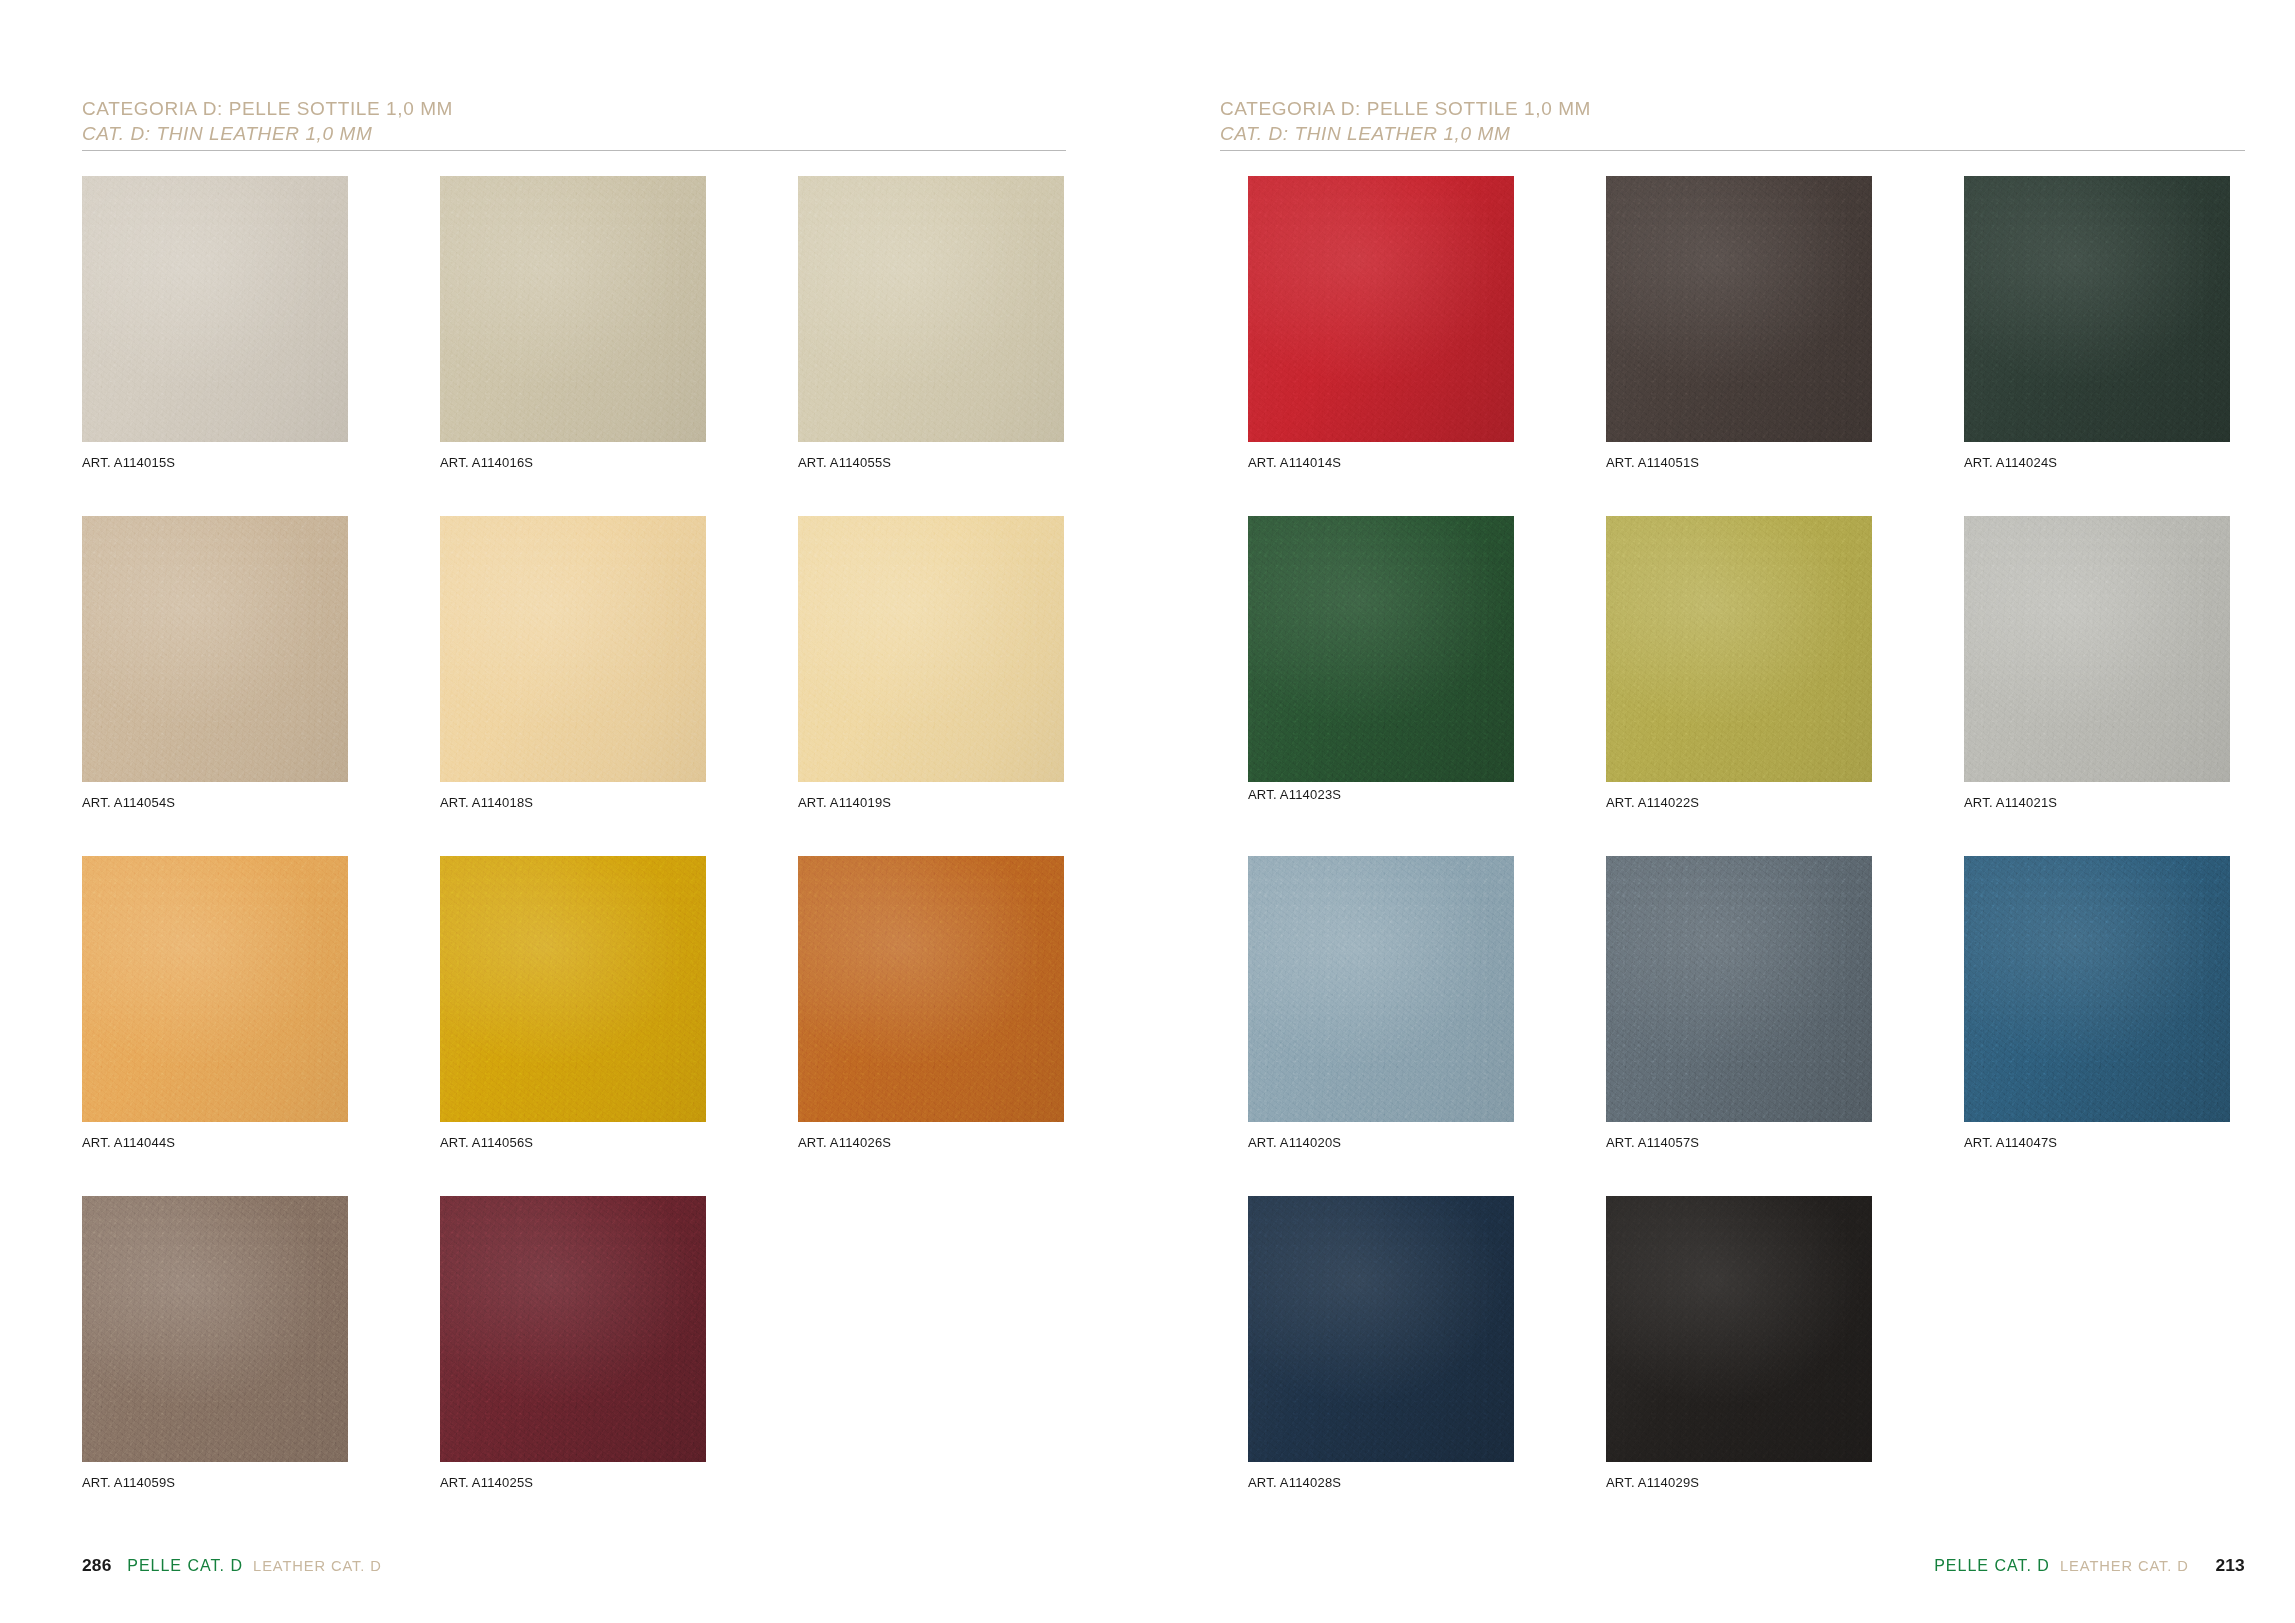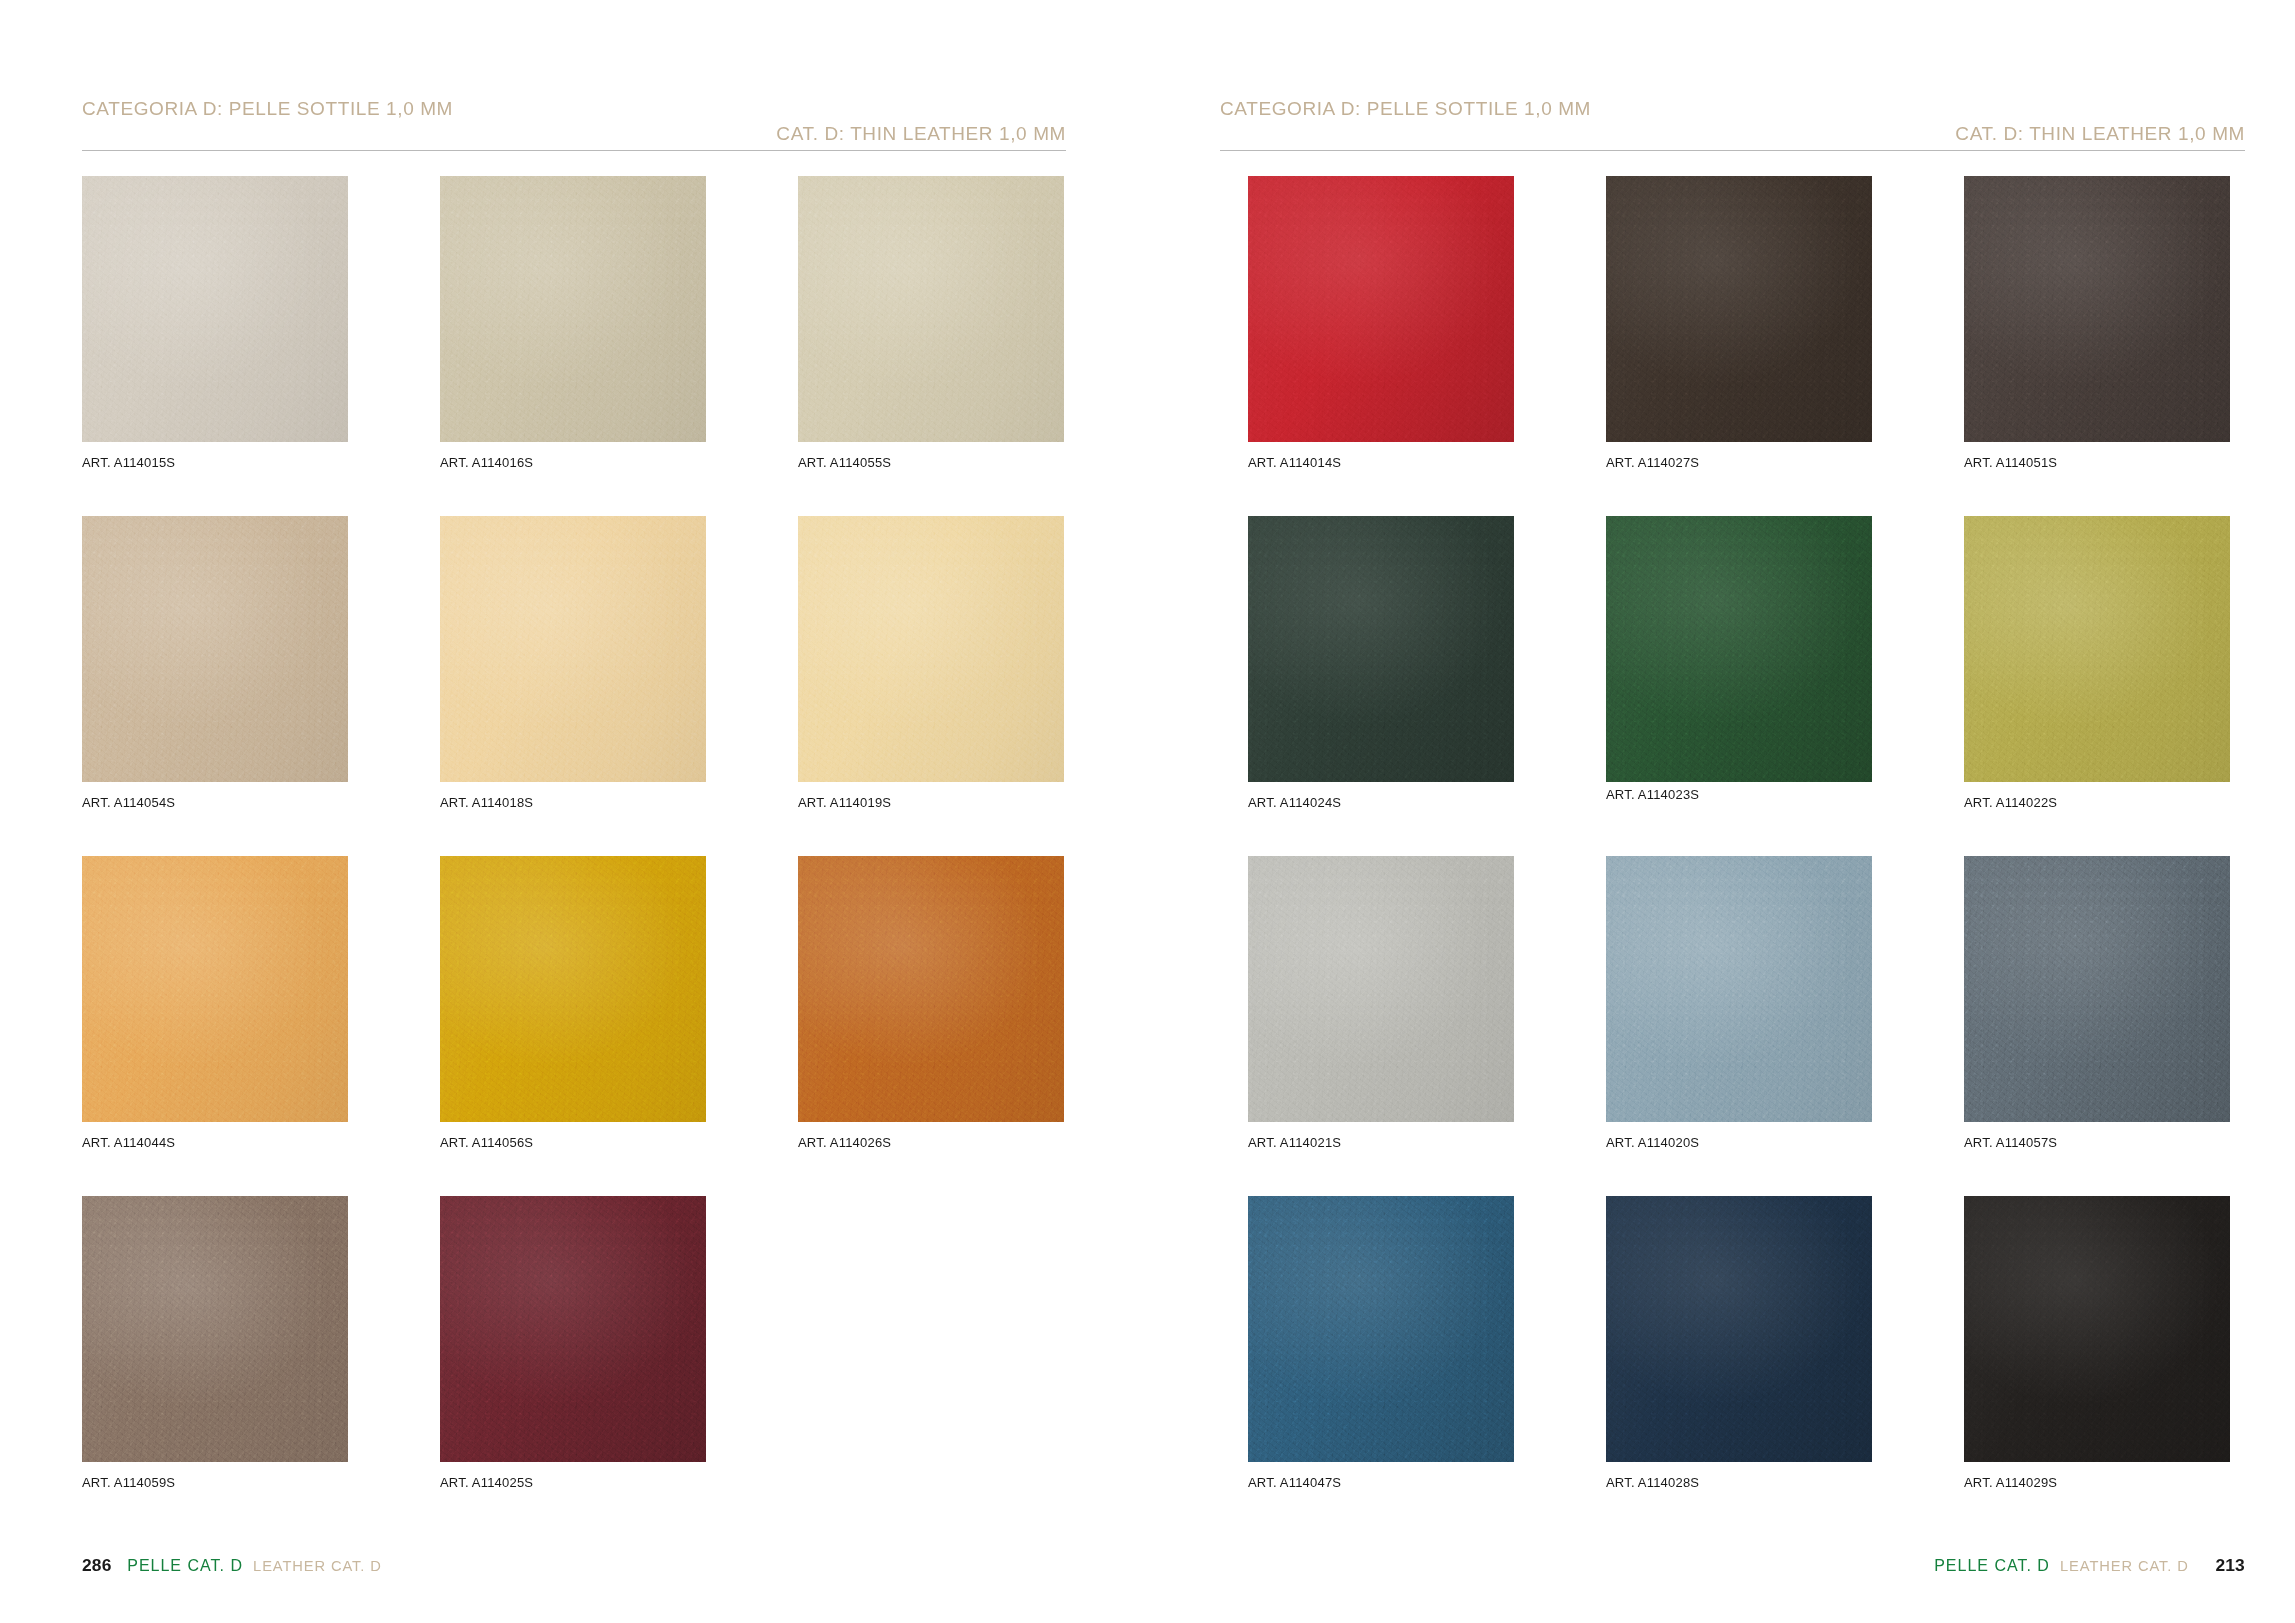--- a/index.html
+++ b/index.html
@@ -42,23 +42,23 @@
     font-size: 19px;
     letter-spacing: 0.6px;
     color: #c2b096;
     line-height: 1.32;
     white-space: nowrap;
   }
   .page-header .cat-en {
     font-size: 19px;
     letter-spacing: 0.6px;
     color: #c2b096;
+    font-style: italic;
     line-height: 1.32;
     white-space: nowrap;
-    text-align: right;
   }
   .page-header .rule {
     margin-top: 3.7px;
     height: 0.9px;
     background: #b9b9b9;
     width: 100%;
   }
 
   
   .page.right .page-header { left: 72px; right: 51px; }
@@ -319,28 +319,20 @@
 
       <div class="cell">
         <div class="swatch dark" style="background-color: rgb(200, 37, 47);">
           <div class="grain"></div>
           <div class="grain2"></div>
           <div class="sheen"></div>
         </div>
         <div class="art-label">ART. A114014S</div>
       </div>
 
-      <div class="cell">
-        <div class="swatch dark" style="background-color: rgb(63, 52, 44);">
-          <div class="grain"></div>
-          <div class="grain2"></div>
-          <div class="sheen"></div>
-        </div>
-        <div class="art-label">ART. A114027S</div>
-      </div>
 
       <div class="cell">
         <div class="swatch dark" style="background-color: rgb(74, 64, 60);">
           <div class="grain"></div>
           <div class="grain2"></div>
           <div class="sheen"></div>
         </div>
         <div class="art-label">ART. A114051S</div>
       </div>
 

